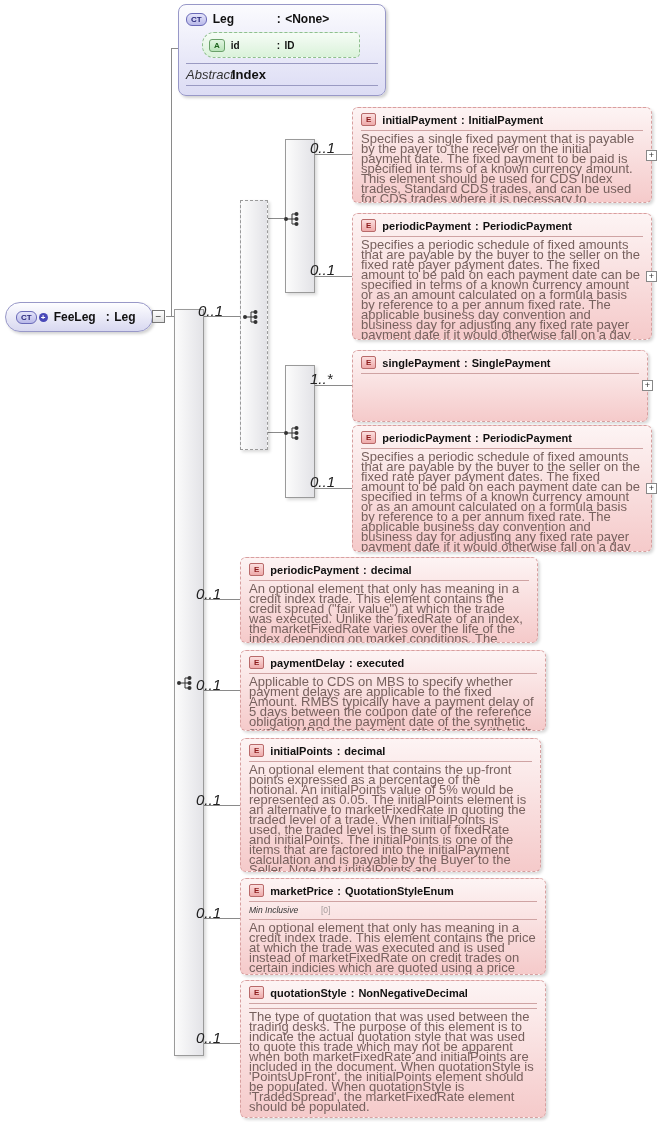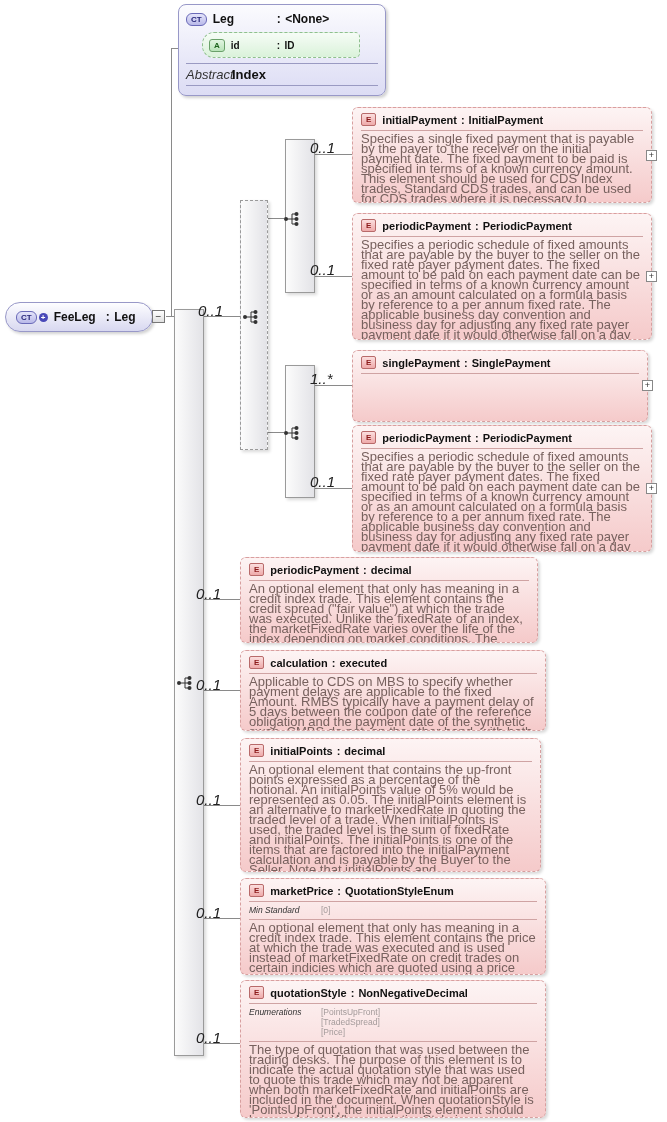--- a/index.html
+++ b/index.html
@@ -238,21 +238,21 @@
       <span class="sep">:</span>
       <span class="tp">decimal</span>
     </div>
     <div class="divider"></div>
     <div class="desc">An optional element that only has meaning in a credit index trade. This element contains the credit spread ("fair value") at which the trade was executed. Unlike the fixedRate of an index, the marketFixedRate varies over the life of the index depending on market conditions. The marketFixedRate is the price of the index as quoted by trading desks.</div>
   </div>
 
   <div class="elbox" style="left:240px;top:650px;width:306px;height:81px">
     <div class="hdr">
       <span class="e-badge">E</span>
-      <span class="nm">calculation</span>
+      <span class="nm">paymentDelay</span>
       <span class="sep">:</span>
       <span class="tp">executed</span>
     </div>
     <div class="divider"></div>
     <div class="desc">Applicable to CDS on MBS to specify whether payment delays are applicable to the fixed Amount. RMBS typically have a payment delay of 5 days between the coupon date of the reference obligation and the payment date of the synthetic swap. CMBS do not, on the other hand, with both payment dates being on the 25th of each month.</div>
   </div>
 
   <div class="elbox" style="left:240px;top:738px;width:301px;height:134px">
     <div class="hdr">
       <span class="e-badge">E</span>
@@ -266,40 +266,32 @@
 
   <div class="elbox" style="left:240px;top:878px;width:306px;height:97px">
     <div class="hdr">
       <span class="e-badge">E</span>
       <span class="nm">marketPrice</span>
       <span class="sep">:</span>
       <span class="tp">QuotationStyleEnum</span>
     </div>
     <div class="divider"></div>
     <div class="facet-row">
-      <span class="facet-label">Min Standard</span>
+      <span class="facet-label">Min Inclusive</span>
       <span class="facet-val">[0]</span>
     </div>
     <div class="divider"></div>
     <div class="desc">An optional element that only has meaning in a credit index trade. This element contains the price at which the trade was executed and is used instead of marketFixedRate on credit trades on certain indicies which are quoted using a price rather than a spread.</div>
   </div>
 
   <div class="elbox" style="left:240px;top:980px;width:306px;height:138px">
     <div class="hdr">
       <span class="e-badge">E</span>
       <span class="nm">quotationStyle</span>
       <span class="sep">:</span>
       <span class="tp">NonNegativeDecimal</span>
     </div>
     <div class="divider"></div>
-    <div class="facet-row">
-      <span class="facet-label">Enumerations</span>
-      <span class="facet-vals">
-        <span>[PointsUpFront]</span>
-        <span>[TradedSpread]</span>
-        <span>[Price]</span>
-      </span>
-    </div>
     <div class="divider"></div>
     <div class="desc">The type of quotation that was used between the trading desks. The purpose of this element is to indicate the actual quotation style that was used to quote this trade which may not be apparent when both marketFixedRate and initialPoints are included in the document. When quotationStyle is 'PointsUpFront', the initialPoints element should be populated. When quotationStyle is 'TradedSpread', the marketFixedRate element should be populated.</div>
   </div>
 
 </div>
 
 </body></html>

